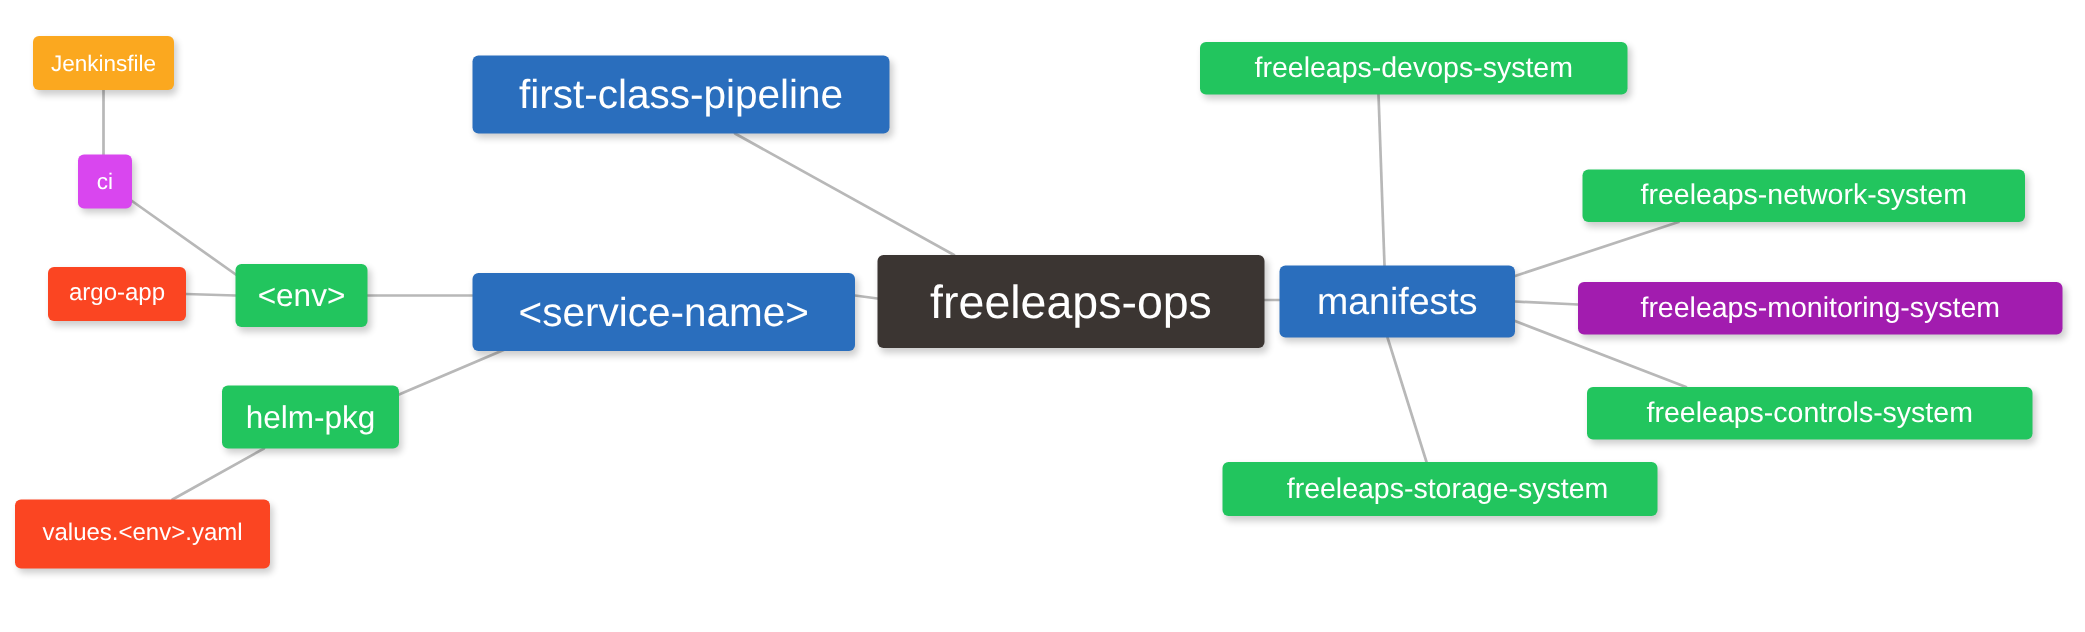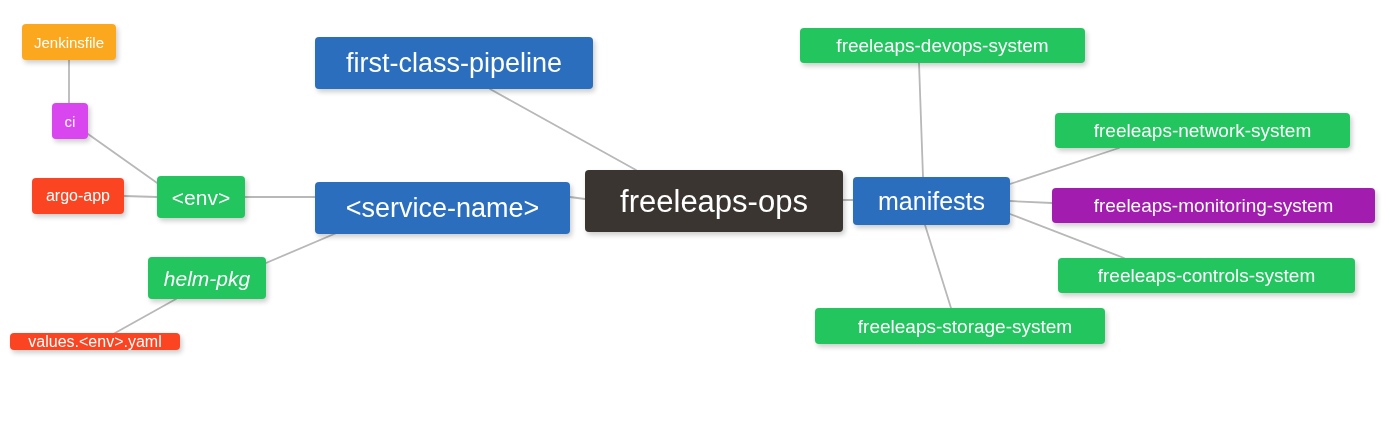--- a/index.html
+++ b/index.html
@@ -81,24 +81,24 @@
       </div>
       <div class="mm-node" style="left: 157px; top: 176px; width: 88px; height: 42px; background: rgb(34, 197, 94); font-size: 21px;">
         <span class="mm-label">&lt;env&gt;</span>
       </div>
       <div class="mm-node" style="left: 315px; top: 171px; width: 255px; height: 52px; background: rgb(42, 110, 189); font-size: 27px; margin-top: 11px;">
         <span class="mm-label">&lt;service-name&gt;</span>
       </div>
       <div class="mm-node" style="left: 315px; top: 37px; width: 278px; height: 52px; background: rgb(42, 110, 189); font-size: 27px;">
         <span class="mm-label">first-class-pipeline</span>
       </div>
-      <div class="mm-node" style="left: 148px; top: 257px; width: 118px; height: 42px; background: rgb(34, 197, 94); font-size: 21px; font-style: italic;">
+      <div class="mm-node" style="left: 148px; top: 257px; width: 118px; height: 42px; background: rgb(34, 197, 94); font-size: 21px;">
         <span class="mm-label">helm-pkg</span>
       </div>
-      <div class="mm-node" style="left: 10px; top: 333px; width: 170px; height: 17px; background: rgb(251, 69, 34); font-size: 16px;">
+      <div class="mm-node" style="left: 10px; top: 333px; width: 170px; height: 46px; background: rgb(251, 69, 34); font-size: 16px;">
         <span class="mm-label">values.&lt;env&gt;.yaml</span>
       </div>
       <div class="mm-node" style="left: 585px; top: 170px; width: 258px; height: 62px; background: rgb(59, 53, 50); font-size: 31px;">
         <span class="mm-label">freeleaps-ops</span>
       </div>
       <div class="mm-node" style="left: 853px; top: 177px; width: 157px; height: 48px; background: rgb(42, 110, 189); font-size: 25px;">
         <span class="mm-label">manifests</span>
       </div>
       <div class="mm-node" style="left: 800px; top: 28px; width: 285px; height: 35px; background: rgb(34, 197, 94); font-size: 19px;">
         <span class="mm-label">freeleaps-devops-system</span>

